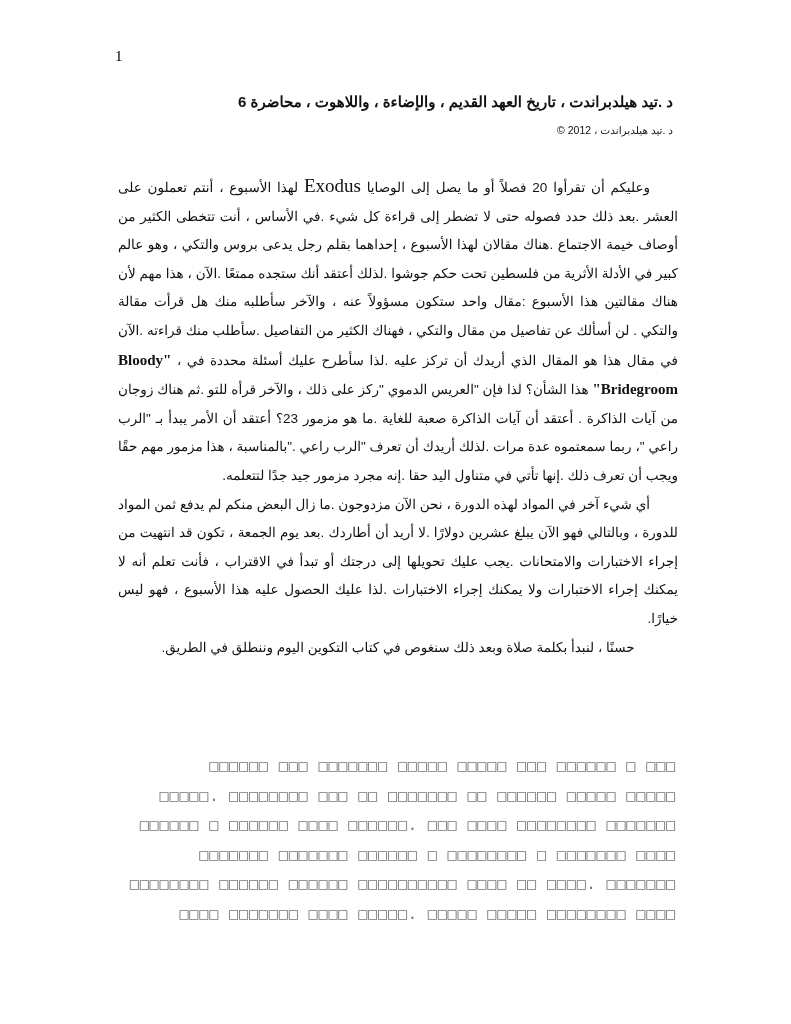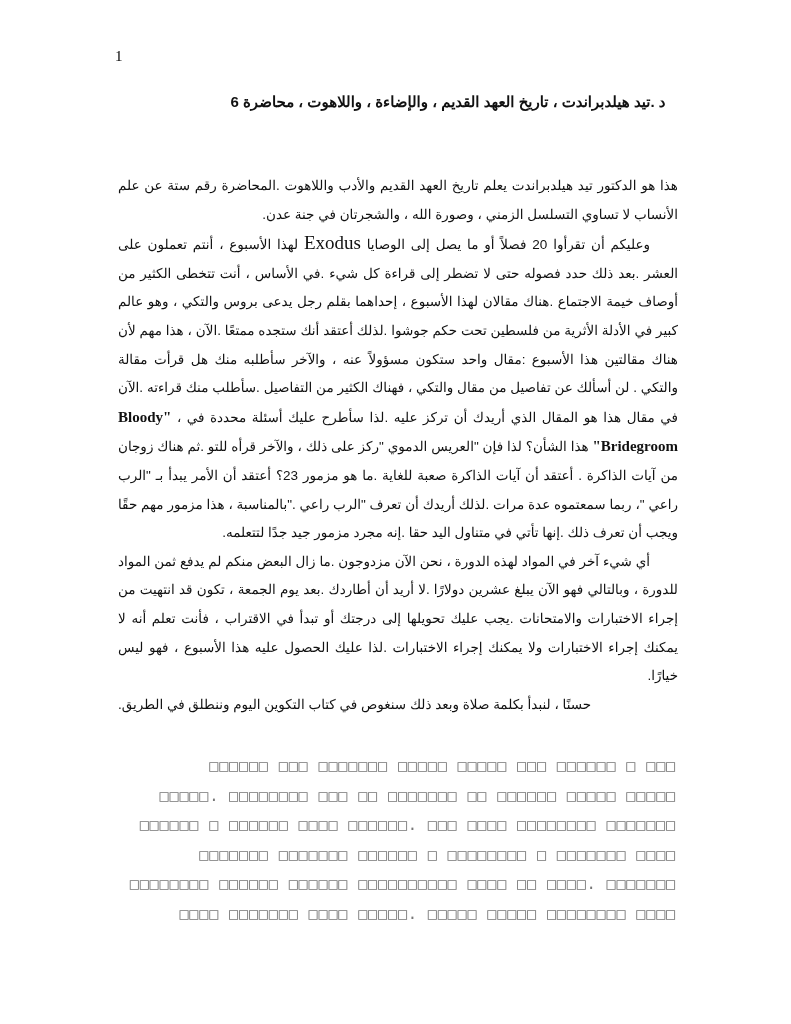--- a/index.html
+++ b/index.html
@@ -22,21 +22,21 @@
       font-family: "Liberation Serif", serif;
       font-size: 15px;
       color: #000;
     }
     .header {
       position: absolute;
       left: 120px;
       width: 555px;
       top: 92px;
       direction: rtl;
-      text-align: center;
+      text-align: right;
     }
     .title {
       font-weight: bold;
       font-size: 15px;
       line-height: 20px;
       letter-spacing: -0.2px;
       margin: 0;
       padding-right: 2px;
       width: 450px;
       margin-left: auto;
@@ -61,21 +61,21 @@
     .para { margin: 0; }
     .indent { text-indent: 28px; }
     .heading-line {
       font-weight: bold;
       padding-right: 150px;
     }
     .heading-line .timecode {
       font-weight: normal;
     }
     .centered {
-      text-align: left;
+      text-align: center;
     }
     .latin {
       font-family: "Liberation Serif", serif;
       font-size: 19px;
     }
     .latin-bold {
       font-family: "Liberation Serif", serif;
       font-weight: bold;
       font-size: 15px;
     }
@@ -96,24 +96,24 @@
       white-space: pre;
     }
   </style>
 </head>
 <body>
 
 <div class="page-number">1</div>
 
 <div class="header">
   <div class="title">د .تيد هيلدبراندت ، تاريخ العهد القديم ، والإضاءة ، واللاهوت ، محاضرة 6</div>
+  <div class="copyright">د .تيد هيلدبراندت ، 2012 ©</div>
 </div>
 
 <div class="body">
-  <p class="para">هذا هو الدكتور تيد هيلدبراندت يعلم تاريخ العهد القديم والأدب واللاهوت .المحاضرة رقم ستة عن علم الأنساب لا تساوي التسلسل الزمني ، وصورة الله ، والشجرتان في جنة عدن.</p>
   <p class="para indent"><span>وعليكم أن تقرأوا 20 فصلاً أو ما يصل إلى الوصايا </span><span class="latin">Exodus</span><span> لهذا الأسبوع ، أنتم تعملون على العشر .بعد ذلك حدد فصوله حتى لا تضطر إلى قراءة كل شيء .في الأساس ، أنت تتخطى الكثير من أوصاف خيمة الاجتماع .هناك مقالان لهذا الأسبوع ، إحداهما بقلم رجل يدعى بروس والتكي ، وهو عالم كبير في الأدلة الأثرية من فلسطين تحت حكم جوشوا .لذلك أعتقد أنك ستجده ممتعًا .الآن ، هذا مهم لأن هناك مقالتين هذا الأسبوع :مقال واحد ستكون مسؤولاً عنه ، والآخر سأطلبه منك هل قرأت مقالة والتكي . لن أسألك عن تفاصيل من مقال والتكي ، فهناك الكثير من التفاصيل .سأطلب منك قراءته .الآن في مقال هذا هو المقال الذي أريدك أن تركز عليه .لذا سأطرح عليك أسئلة محددة في ، </span><span class="latin-bold">"Bloody Bridegroom"</span><span> هذا الشأن؟ لذا فإن "العريس الدموي "ركز على ذلك ، والآخر قرأه للتو .ثم هناك زوجان من آيات الذاكرة . أعتقد أن آيات الذاكرة صعبة للغاية .ما هو مزمور 23؟ أعتقد أن الأمر يبدأ بـ "الرب راعي "، ربما سمعتموه عدة مرات .لذلك أريدك أن تعرف "الرب راعي ."بالمناسبة ، هذا مزمور مهم حقًا ويجب أن تعرف ذلك .إنها تأتي في متناول اليد حقا .إنه مجرد مزمور جيد جدًا لتتعلمه.</span></p>
   <p class="para indent">أي شيء آخر في المواد لهذه الدورة ، نحن الآن مزدوجون .ما زال البعض منكم لم يدفع ثمن المواد للدورة ، وبالتالي فهو الآن يبلغ عشرين دولارًا .لا أريد أن أطاردك .بعد يوم الجمعة ، تكون قد انتهيت من إجراء الاختبارات والامتحانات .يجب عليك تحويلها إلى درجتك أو تبدأ في الاقتراب ، فأنت تعلم أنه لا يمكنك إجراء الاختبارات ولا يمكنك إجراء الاختبارات .لذا عليك الحصول عليه هذا الأسبوع ، فهو ليس خيارًا.</p>
   <p class="para centered">حسنًا ، لنبدأ بكلمة صلاة وبعد ذلك سنغوص في كتاب التكوين اليوم وننطلق في الطريق.</p>
 </div>
 
 <div class="tofu-block">
   <div class="tofu-line">□□□□□□ □□□ □□□□□□□ □□□□□ □□□□□ □□□ □□□□□□ □ □□□</div>
   <div class="tofu-line">□□□□□. □□□□□□□□ □□□ □□ □□□□□□□ □□ □□□□□□ □□□□□ □□□□□</div>
   <div class="tofu-line">□□□□□□ □ □□□□□□ □□□□ □□□□□□. □□□ □□□□ □□□□□□□□ □□□□□□□</div>
   <div class="tofu-line">□□□□□□□ □□□□□□□ □□□□□□ □ □□□□□□□□ □ □□□□□□□ □□□□</div>

